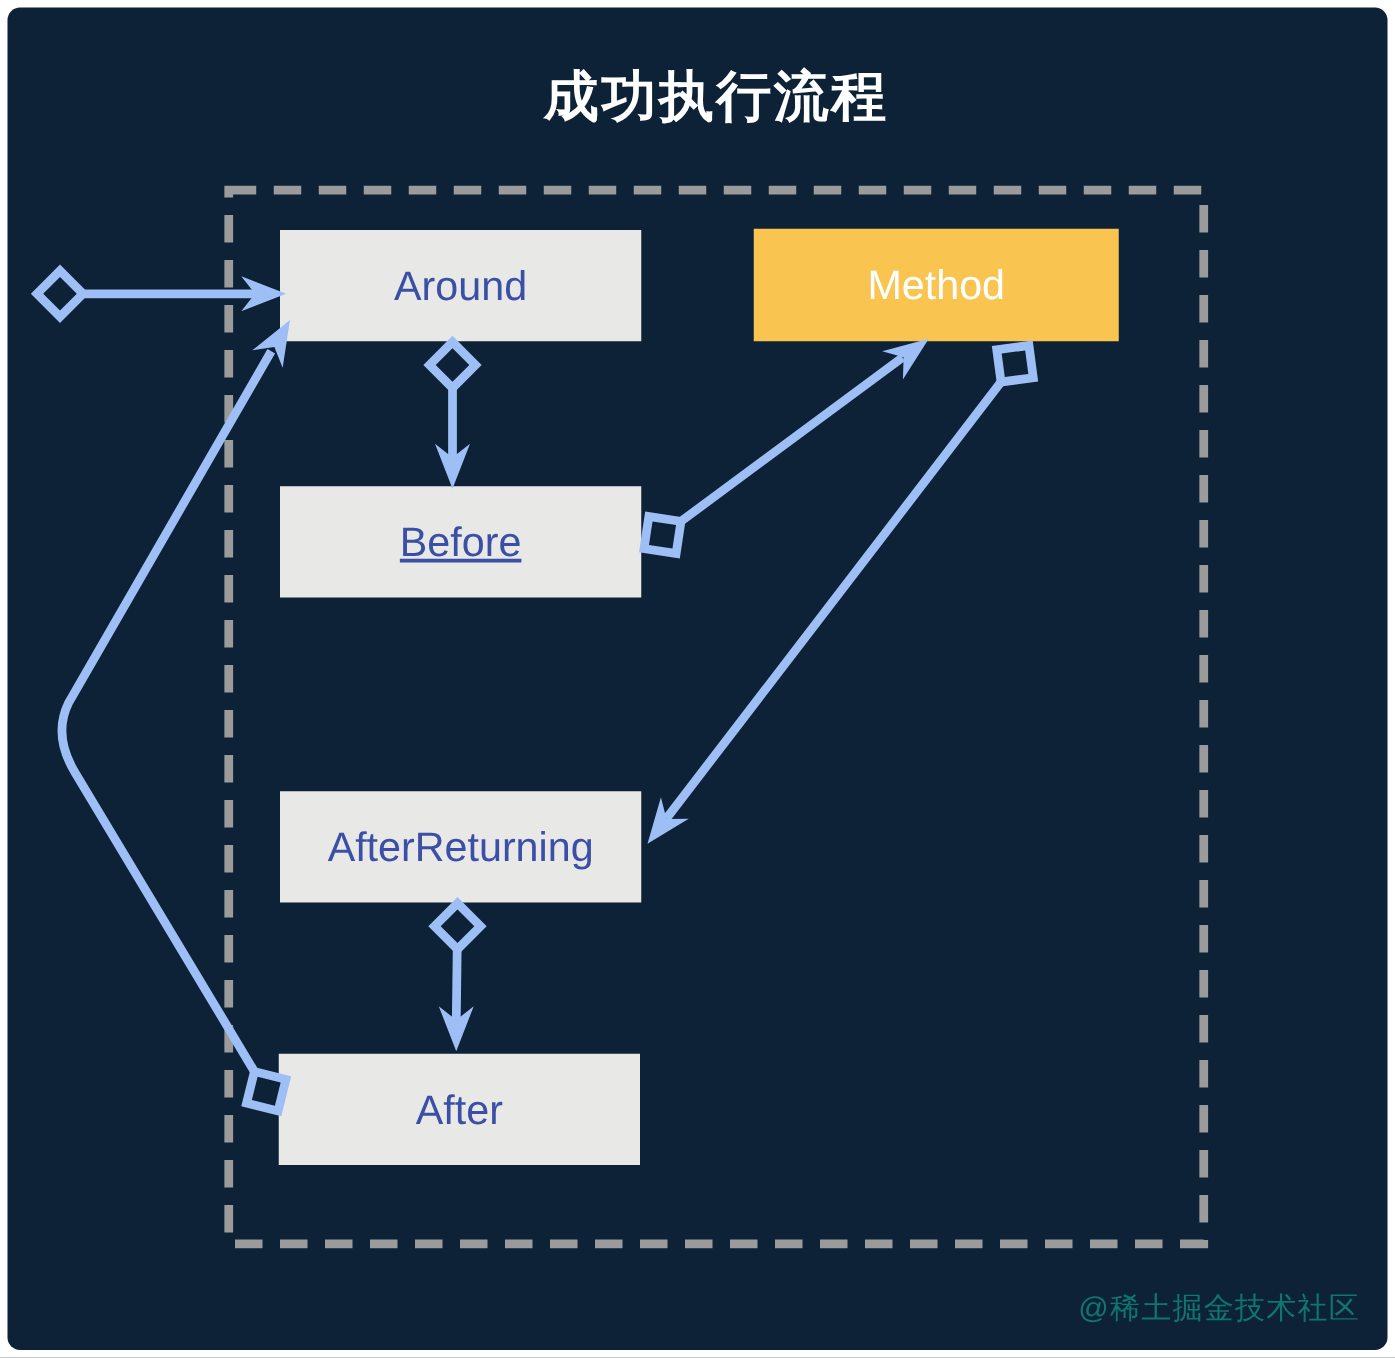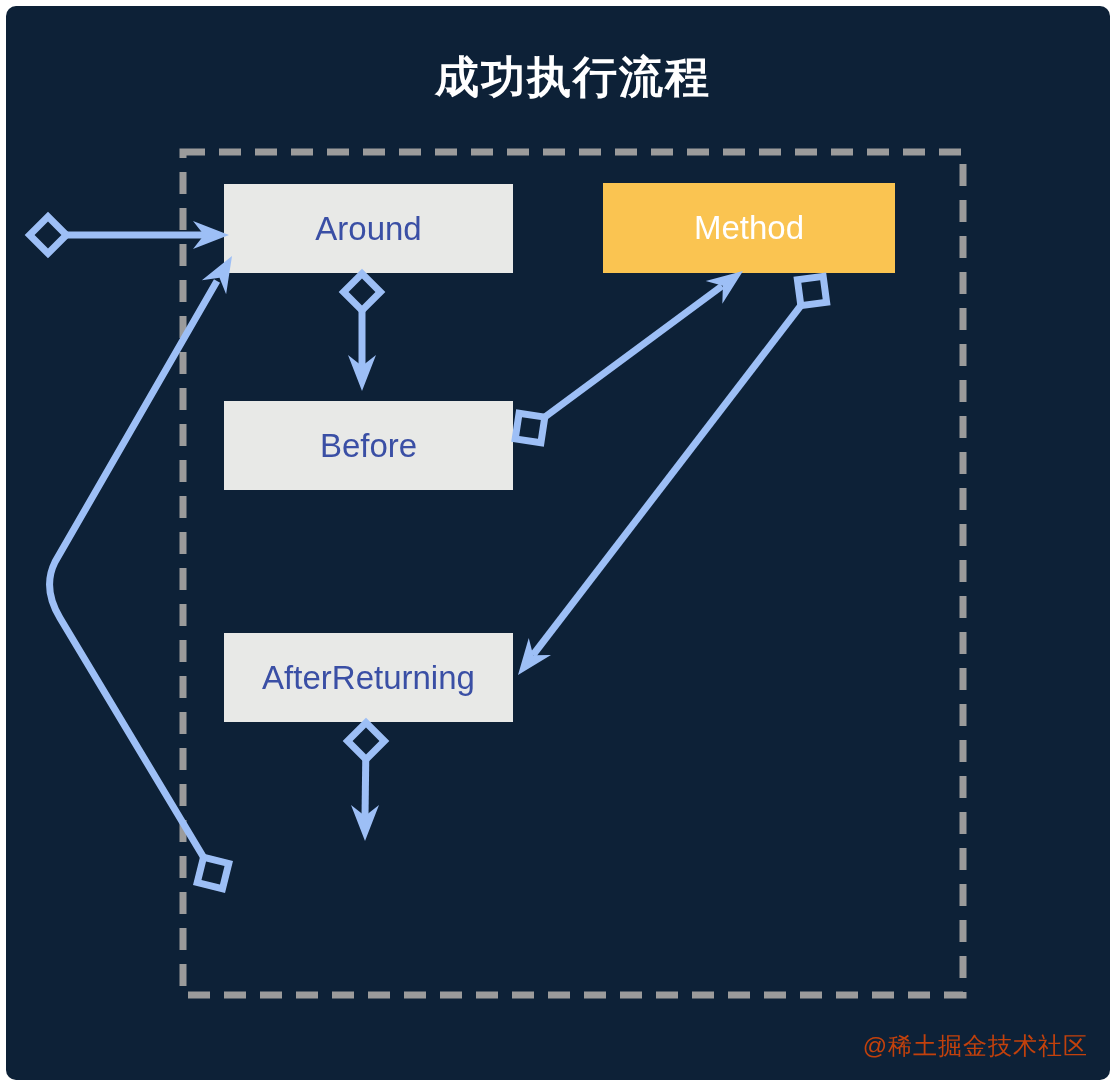--- a/index.html
+++ b/index.html
@@ -23,27 +23,27 @@
     position:absolute;width:289px;height:89px;
     background:#E8E9E7;
     display:flex;align-items:center;justify-content:center;
     color:#3A4FA5;font-size:33px;
   }
   .node.method{
     left:603px;top:183px;width:292px;height:90px;
     background:#FAC451;color:#ffffff;
   }
   .node.around{left:224px;top:184px;}
-  .node.before{left:224px;top:401px;}
+  .node.before{left:224px;top:389px;text-decoration:underline;}
   .node.after-returning{left:224px;top:633px;text-align:center;}
   .node.after{left:223px;top:843px;}
   svg.overlay{position:absolute;left:0;top:0;width:1116px;height:1086px;pointer-events:none;}
   .watermark{
     position:absolute;right:28px;bottom:24px;
-    color:#c2410c;font-size:24px;letter-spacing:1px;
+    color:#0f766e;font-size:24px;letter-spacing:1px;
   }
 </style>
 </head>
 <body>
 
 <div class="page">
   <div class="canvas"></div>
 
   <div class="title">成功执行流程</div>
 
@@ -51,20 +51,23 @@
     <span>Method</span>
   </div>
   <div class="node around">
     <span>Around</span>
   </div>
   <div class="node before">
     <span>Before</span>
   </div>
   <div class="node after-returning">
     <span>AfterReturning</span>
+  </div>
+  <div class="node after">
+    <span>After</span>
   </div>
 
   <svg class="overlay" viewBox="0 0 1116 1086">
 
     <rect x="183" y="152" width="780" height="843" fill="none" stroke="#9B9B9B" stroke-width="7" stroke-dasharray="22 14"></rect>
 
     <g stroke="#9DBFF6" stroke-width="7" fill="none">
 
       <g>
         <line x1="48" y1="235" x2="205" y2="235"></line>

